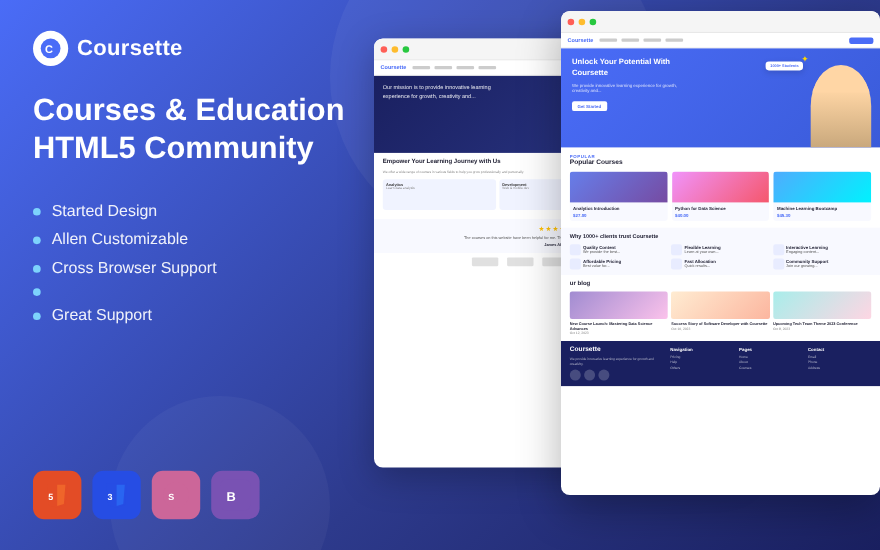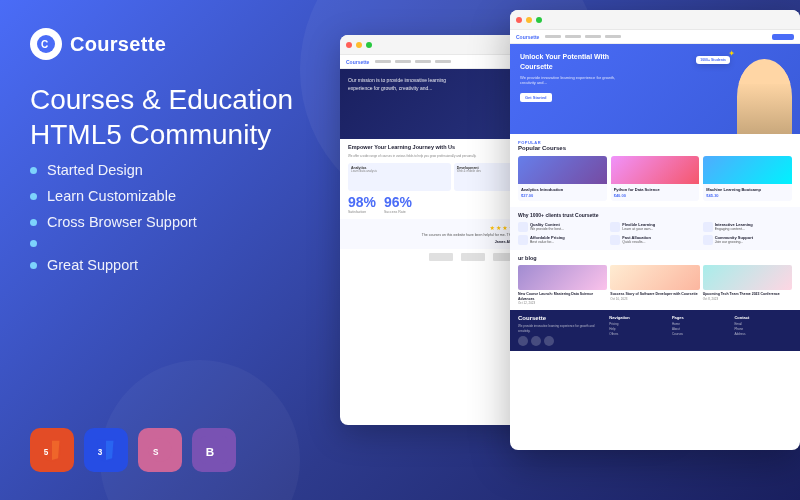--- a/index.html
+++ b/index.html
@@ -69,24 +69,24 @@
     .logo-text {
       font-size: 20px;
       font-weight: 700;
       color: white;
       letter-spacing: 0.3px;
     }
 
     
     .main-title {
       font-size: 28px;
-      font-weight: 400;
+      font-weight: 700;
       color: white;
       line-height: 1.25;
-      margin-bottom: 10px;
+      margin-bottom: 32px;
     }
 
     
     .feature-list {
       list-style: none;
       margin-bottom: 28px;
     }
     .feature-list li {
       display: flex;
       align-items: center;
@@ -585,21 +585,21 @@
     <span>HTML5 Community</span>
   </div>
 
   <ul class="feature-list">
     <li>
       <span class="bullet"></span>
       <span>Started Design</span>
     </li>
     <li>
       <span class="bullet"></span>
-      <span>Learn Customizable</span>
+      <span>Allen Customizable</span>
     </li>
     <li>
       <span class="bullet"></span>
       <span>Cross Browser Support</span>
     </li>
     <li>
       <span class="bullet"></span>
     </li>
     <li>
       <span class="bullet"></span>
@@ -673,30 +673,20 @@
         </div>
         <div class="back-card">
           <div class="back-card-title">Development</div>
           <div class="back-card-text">Web &amp; mobile dev</div>
         </div>
         <div class="back-card">
           <div class="back-card-title">Design</div>
           <div class="back-card-text">UX and visual</div>
         </div>
       </div>
-      <div style="display:flex;gap:8px;margin-top:2px;">
-        <div>
-          <div style="font-size:14px;font-weight:800;color:#4a6cf7;">98%</div>
-          <div style="font-size:3.5px;color:#888;">Satisfaction</div>
-        </div>
-        <div>
-          <div style="font-size:14px;font-weight:800;color:#4a6cf7;">96%</div>
-          <div style="font-size:3.5px;color:#888;">Success Rate</div>
-        </div>
-      </div>
     </div>
 
     <div class="testimonial-section">
       <div class="stars-row">
         <span class="star">★</span>
         <span class="star">★</span>
         <span class="star">★</span>
         <span class="star">★</span>
         <span class="star">★</span>
       </div>

